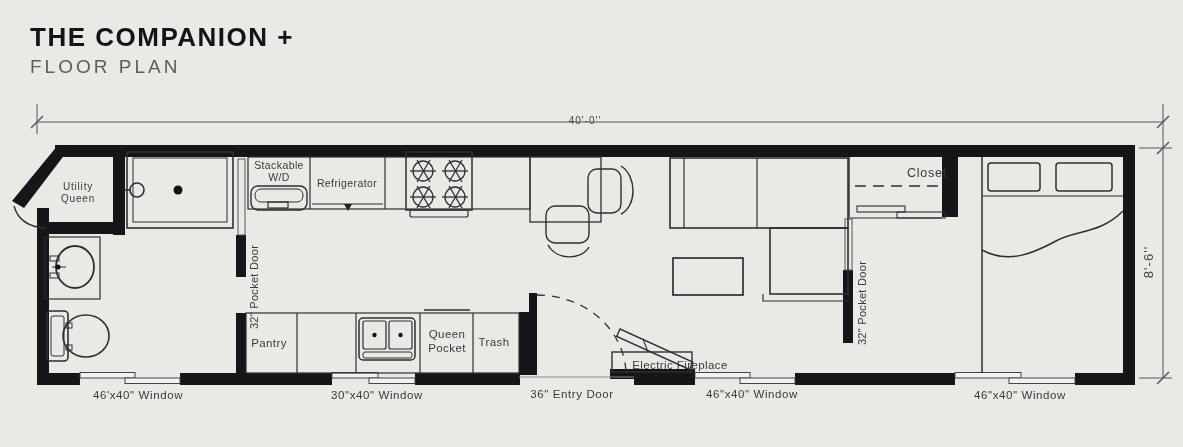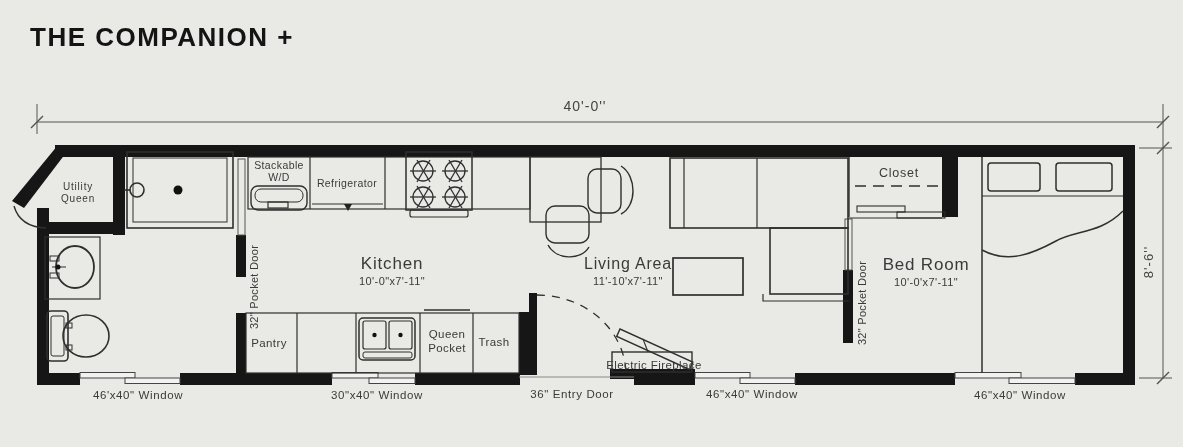--- a/index.html
+++ b/index.html
@@ -11,24 +11,24 @@
   .title-block{position:absolute;left:30px;top:22px;text-align:left;}
   .title{font-size:26px;font-weight:bold;color:#141414;letter-spacing:1.5px;}
   .sub{font-size:19px;color:#5d5d5d;letter-spacing:3px;margin-top:3px;}
   .area{font-size:19px;color:#5d5d5d;letter-spacing:1.5px;margin-top:1px;}
   .room-name{font-size:16px;letter-spacing:0.8px;}
   .room-name.big{font-size:17px;}
   .room-size{font-size:11px;margin-top:1px;}
   .fix{font-size:10.5px;text-align:center;}
   .fix2{font-size:11.5px;}
   .win{font-size:11.5px;letter-spacing:0.6px;}
-  .dim{font-size:14px;letter-spacing:1px;color:#444;}
+  .dim{font-size:10px;letter-spacing:1px;color:#444;margin-top:15px;}
   .dimv{font-size:13px;letter-spacing:1px;color:#444;}
   .pocket{font-size:11px;letter-spacing:0.3px;}
-  .closet-lbl{font-size:12.5px;letter-spacing:0.8px;}
+  .closet-lbl{font-size:12.5px;letter-spacing:0.8px;margin-left:28px;}
   .utility{font-size:10px;letter-spacing:0.8px;}
 </style>
 </head>
 <body>
 
 <div class="plan">
 
   <svg width="1183" height="447" viewBox="0 0 1183 447">
 
     <g stroke="#555" stroke-width="1" fill="none">
@@ -214,65 +214,54 @@
       <line x1="982" y1="157" x2="982" y2="373" stroke-width="1.5"></line>
       <line x1="982" y1="196" x2="1123" y2="196" stroke-width="1.2"></line>
       <rect x="988" y="163" width="52" height="28" rx="3" stroke-width="1.5"></rect>
       <rect x="1056" y="163" width="56" height="28" rx="3" stroke-width="1.5"></rect>
       <path d="M 982 250 C 1008 264, 1032 254, 1056 241 C 1076 230, 1100 234, 1123 211" stroke-width="1.5"></path>
     </g>
   </svg>
 
   <div class="title-block">
     <div class="title">THE COMPANION +</div>
+    <div class="sub">FLOOR PLAN</div>
   </div>
 
   <div class="lbl dim" style="left:585px;top:106px;">40'-0''</div>
   <div class="lbl rot dimv" style="left:1149px;top:262px;">8'-6''</div>
 
   <div class="lbl utility" style="left:78px;top:193px;">
     <div>Utility</div>
     <div>Queen</div>
   </div>
 
 
-  <div class="lbl" style="left:392px;top:271px;">
-    <div class="room-name big">Kitchen</div>
-    <div class="room-size">10'-0"x7'-11"</div>
-  </div>
-
-  <div class="lbl" style="left:628px;top:271px;">
-    <div class="room-name">Living Area</div>
-    <div class="room-size">11'-10'x7'-11"</div>
-  </div>
-
-  <div class="lbl" style="left:926px;top:272px;">
-    <div class="room-name big">Bed Room</div>
-    <div class="room-size">10'-0'x7'-11"</div>
-  </div>
+
+
 
   <div class="lbl closet-lbl" style="left:899px;top:173px;">Closet</div>
 
   <div class="lbl fix" style="left:279px;top:171px;">
     <div>Stackable</div>
     <div>W/D</div>
   </div>
 
   <div class="lbl fix" style="left:347px;top:183px;">Refrigerator</div>
 
   <div class="lbl fix2" style="left:269px;top:344px;">Pantry</div>
 
   <div class="lbl fix2" style="left:447px;top:342px;">
     <div>Queen</div>
     <div>Pocket</div>
   </div>
 
   <div class="lbl fix2" style="left:494px;top:343px;">Trash</div>
 
-  <div class="lbl fix2" style="left:654px;top:366px;">Electric Fireplace</div>
+  <div class="lbl fix2" style="left:680px;top:366px;">Electric Fireplace</div>
 
 
   <div class="lbl rot pocket" style="left:254px;top:287px;">32" Pocket Door</div>
   <div class="lbl rot pocket" style="left:862px;top:303px;">32" Pocket Door</div>
 
   <div class="lbl win" style="left:572px;top:395px;">36" Entry Door</div>
 
   <div class="lbl win" style="left:138px;top:396px;">46'x40" Window</div>
   <div class="lbl win" style="left:377px;top:396px;">30"x40" Window</div>
   <div class="lbl win" style="left:752px;top:395px;">46"x40" Window</div>

